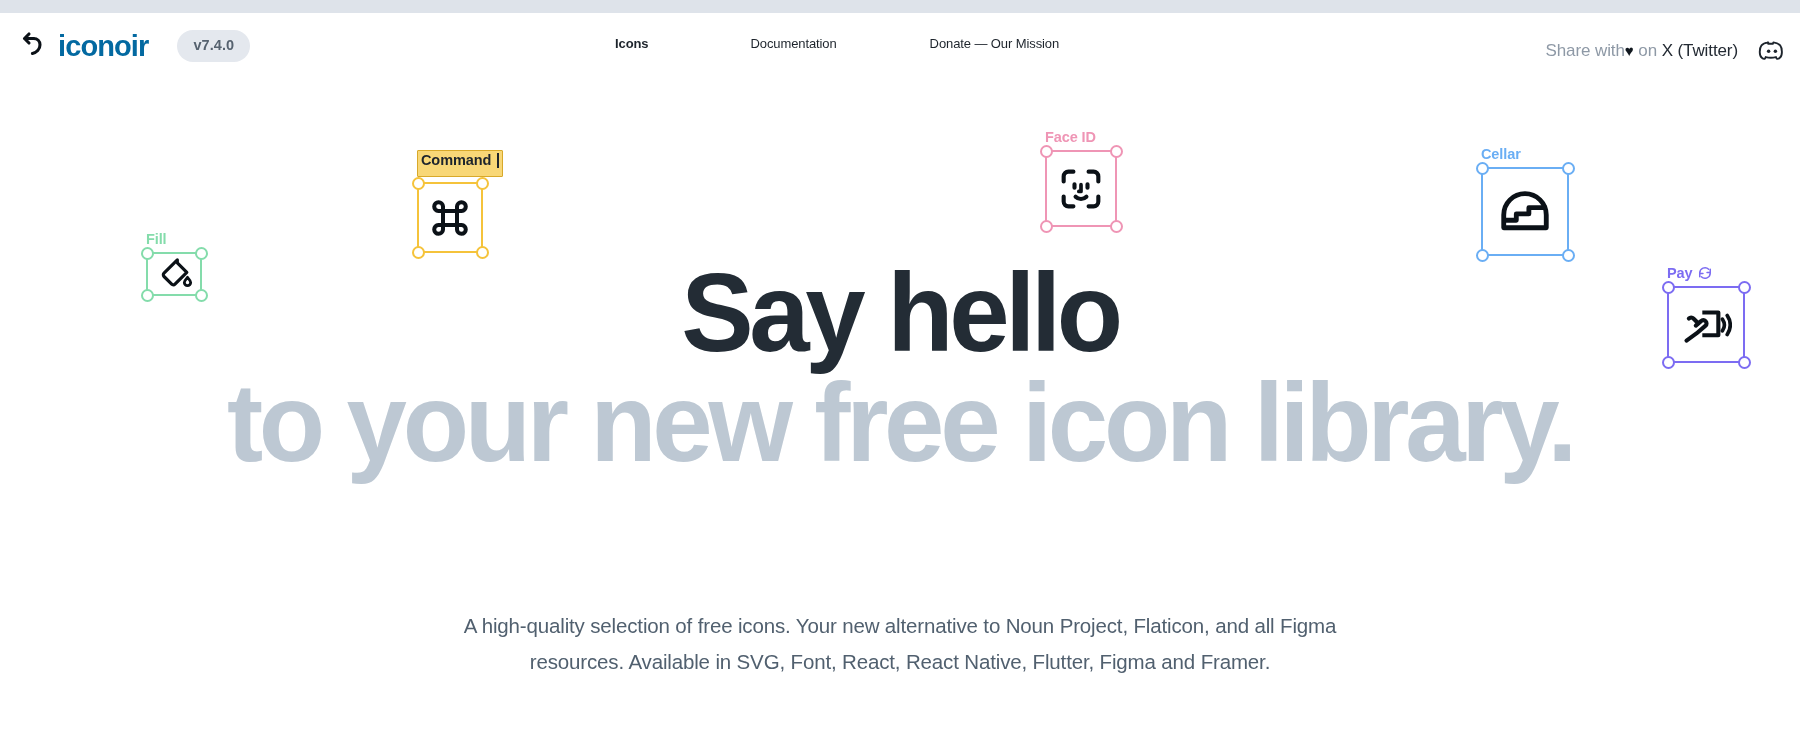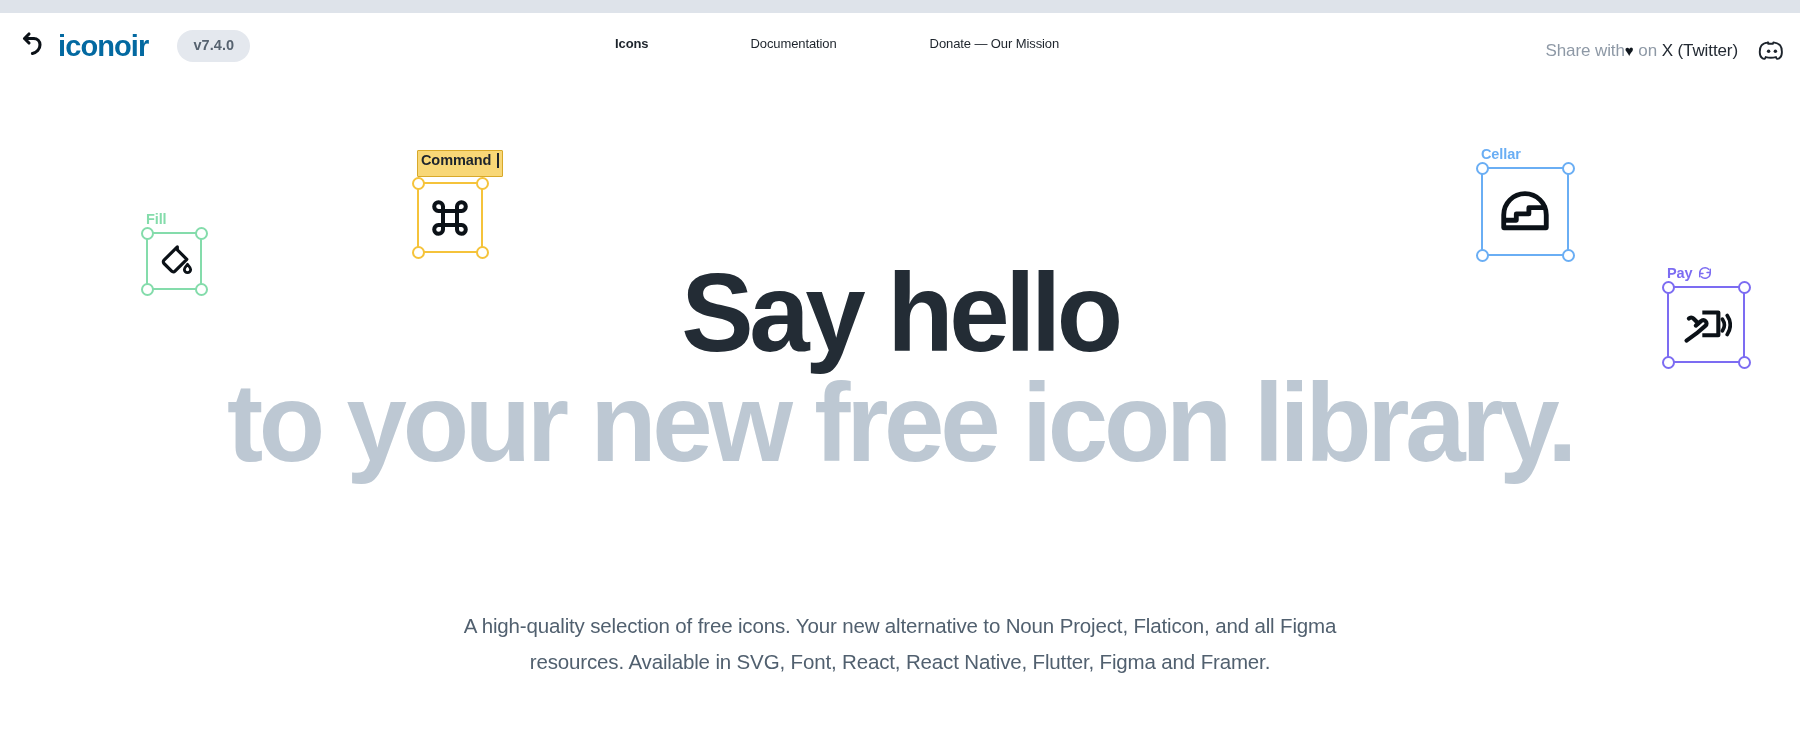--- a/index.html
+++ b/index.html
@@ -196,21 +196,21 @@
     position: absolute;
     inset: 0;
     display: flex;
     align-items: center;
     justify-content: center;
   }
   .card-glyph svg { display: block; }
 
   
   #card-fill    { left: 146px;  top: 232px; color: #84dcab; }
-  #card-fill    .icon-frame { width: 56px; height: 58px; }
+  #card-fill    .icon-frame { width: 56px; height: 44px; margin-top: 20px; }
 
   #card-command { left: 417px;  top: 182px; color: #f5c33b; }
   #card-command .icon-frame { width: 66px; height: 71px; }
 
   #card-faceid  { left: 1045px; top: 150px; color: #ef95b5; }
   #card-faceid  .icon-frame { width: 72px; height: 77px; }
 
   #card-cellar  { left: 1481px; top: 167px; color: #6aaef4; border-radius: 9px; }
   #card-cellar  .icon-frame { width: 88px; height: 89px; }
 
@@ -285,20 +285,37 @@
           <path d="M8.5 8.5H6.2a2.2 2.2 0 1 1 2.3-2.3v2.3zM15.5 8.5h2.3a2.2 2.2 0 1 0-2.3-2.3v2.3zM8.5 15.5H6.2a2.2 2.2 0 1 0 2.3 2.3v-2.3zM15.5 15.5h2.3a2.2 2.2 0 1 1-2.3 2.3v-2.3z" stroke="#0b1117" stroke-width="2" stroke-linejoin="round"></path>
         </svg>
       </span>
       <i class="handle tl"></i>
         <i class="handle tr"></i>
         <i class="handle bl"></i>
         <i class="handle br"></i>
     </div>
   </div>
 
+  <div class="icon-card" id="card-faceid">
+    <div class="icon-frame">
+      <span class="card-label">Face ID</span>
+      <span class="card-glyph">
+        <svg width="52" height="52" viewBox="0 0 24 24" fill="none">
+          <path d="M4 8.5V6.2A2.2 2.2 0 0 1 6.2 4h2.3M15.5 4h2.3A2.2 2.2 0 0 1 20 6.2v2.3M20 15.5v2.3a2.2 2.2 0 0 1-2.2 2.2h-2.3M8.5 20H6.2A2.2 2.2 0 0 1 4 17.8v-2.3" stroke="#0b1117" stroke-width="1.9" stroke-linecap="round"></path>
+          <path d="M9 9.8v1.6M15 9.8v1.6" stroke="#0b1117" stroke-width="1.9" stroke-linecap="round"></path>
+          <path d="M12 10v3.1h-1" stroke="#0b1117" stroke-width="1.7" stroke-linecap="round" stroke-linejoin="round"></path>
+          <path d="M9.5 15.6c.7.7 1.5 1 2.5 1s1.8-.3 2.5-1" stroke="#0b1117" stroke-width="1.9" stroke-linecap="round" fill="none"></path>
+        </svg>
+      </span>
+      <i class="handle tl"></i>
+        <i class="handle tr"></i>
+        <i class="handle bl"></i>
+        <i class="handle br"></i>
+    </div>
+  </div>
 
   <div class="icon-card" id="card-cellar">
     <div class="icon-frame">
       <span class="card-label">Cellar</span>
       <span class="card-glyph">
         <svg width="58" height="58" viewBox="0 0 24 24" fill="none">
           <path d="M3.2 18.5v-5.3a8.8 8.8 0 0 1 17.6 0v5.3H3.2z" stroke="#0b1117" stroke-width="2" stroke-linejoin="round"></path>
           <path d="M3.2 15.4h5.2v-2.6h5.2v-2.6h7.2" stroke="#0b1117" stroke-width="2" stroke-linejoin="round" fill="none"></path>
         </svg>
       </span>

